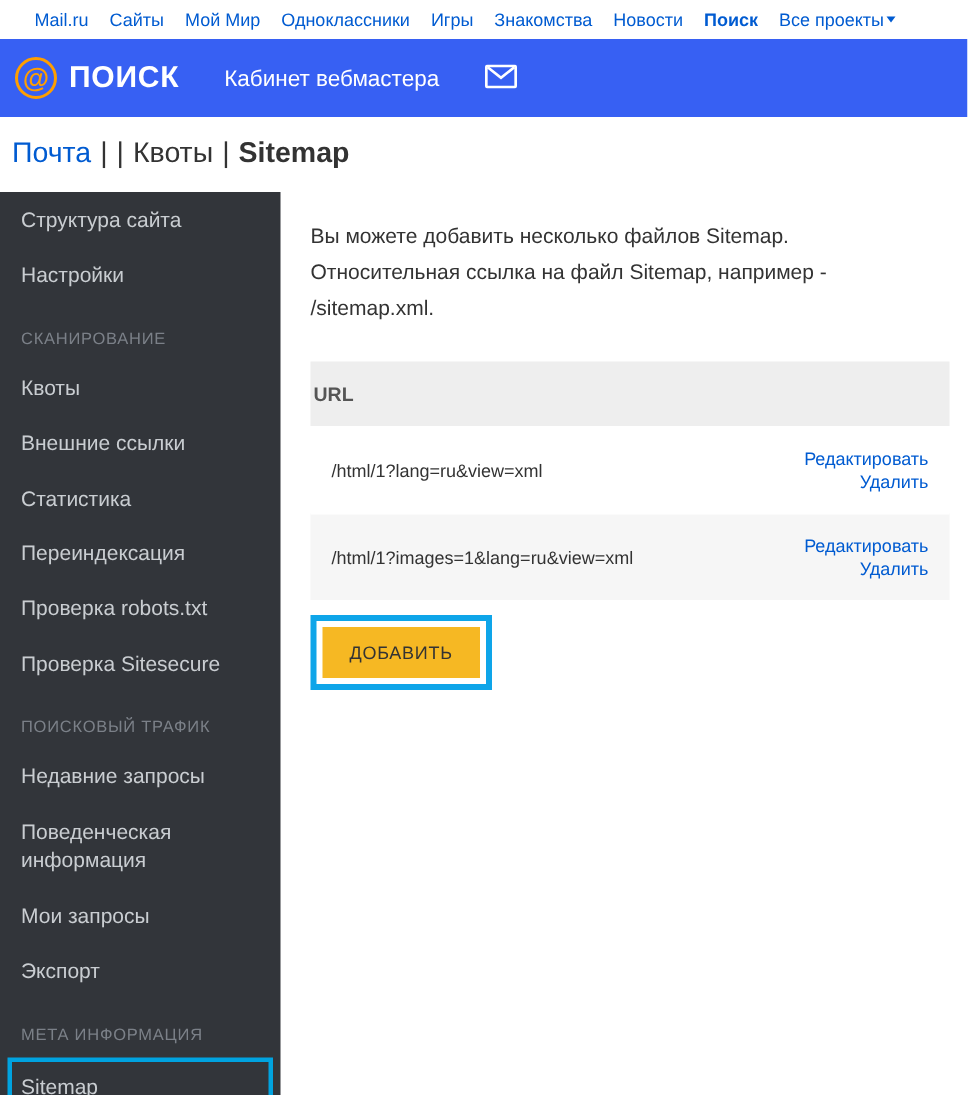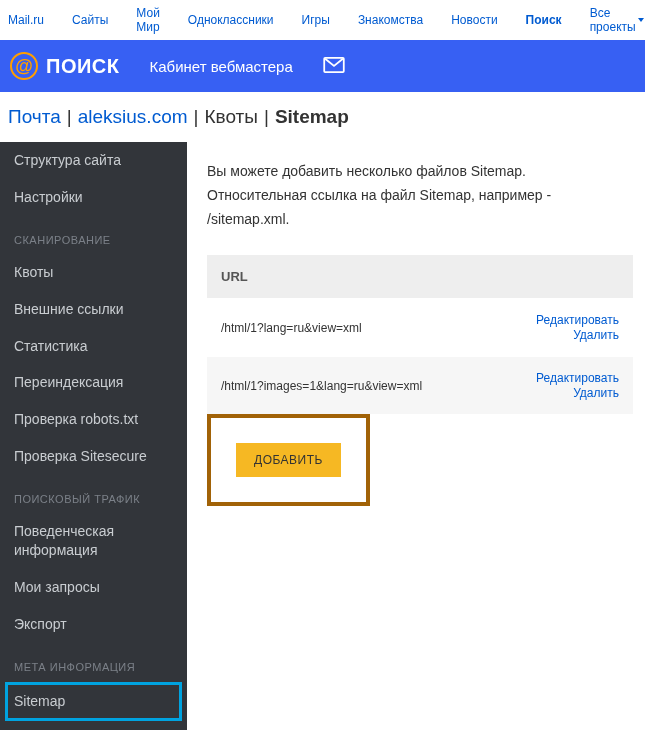--- a/index.html
+++ b/index.html
@@ -1,18 +1,18 @@
 <!DOCTYPE html>
 <html><head>
   <meta charset="utf-8">
   <style>
     * { margin: 0; padding: 0; box-sizing: border-box; }
     body { font-family: Arial, sans-serif; font-size: 13px; color: #333; background: #fff; width: 645px; }
     
-    .top-nav { padding: 6px 8px; display: flex; gap: 28px; font-size: 12px; align-items: center; }
+    .top-nav { padding: 6px 23px; display: flex; gap: 14px; font-size: 12px; }
     .top-nav a { color: #005bd1; text-decoration: none; cursor: pointer; }
     .top-nav a.active { font-weight: bold; }
     .top-nav .dropdown { display: inline-flex; align-items: center; gap: 2px; }
     .caret-down { width: 0; height: 0; border-left: 3px solid transparent; border-right: 3px solid transparent; border-top: 4px solid #005bd1; display: inline-block; }
     
     .header-bar { background: #3760f3; color: #fff; display: flex; align-items: center; padding: 12px 10px; gap: 30px; }
     .logo-wrap { display: flex; align-items: center; gap: 8px; }
     .logo-icon { width: 28px; height: 28px; border: 2.5px solid #ff9e00; border-radius: 50%; display: flex; align-items: center; justify-content: center; position: relative; }
     .logo-icon::after { content: '@'; color: #ff9e00; font-size: 18px; font-weight: bold; }
     .logo-text { font-size: 20px; font-weight: bold; letter-spacing: 0.5px; }
@@ -26,28 +26,28 @@
     
     .main-area { display: flex; }
     .sidebar { width: 187px; background: #32353a; color: #c9cdd1; padding-bottom: 20px; min-height: 600px; }
     .sidebar-item { padding: 9px 14px; font-size: 14px; cursor: pointer; line-height: 1.35; }
     .sidebar-section { padding: 18px 14px 8px; font-size: 11px; color: #7b8088; letter-spacing: 0.5px; }
     .sidebar-item.hl { outline: 3px solid #00a3e0; outline-offset: -2px; margin: 2px 6px; padding: 9px 8px; }
     
     .content { flex: 1; padding: 18px 12px 18px 20px; position: relative; }
     .intro-text { font-size: 14px; line-height: 1.7; margin-bottom: 24px; }
     
-    .table-head { background: #eeeeee; padding: 14px 14px; font-size: 13px; font-weight: bold; color: #555; }
+    .table-head { background: #eeeeee; padding: 14px 2px; font-size: 13px; font-weight: bold; color: #555; }
     .table-row { display: flex; justify-content: space-between; padding: 14px 14px; font-size: 12px; border-top: 1px solid #fff; align-items: center; }
     .table-row.alt { background: #f6f6f6; }
     .row-url { color: #333; }
     .row-actions { display: flex; flex-direction: column; align-items: flex-end; gap: 1px; }
     .row-actions a { color: #005bd1; text-decoration: none; cursor: pointer; font-size: 12px; }
     
-    .add-wrap { display: inline-block; border: 4px solid #a16207; padding: 25px; margin-top: 0; }
+    .add-wrap { display: inline-block; border: 4px solid #0ea5e9; padding: 4px; margin-top: 10px; }
     .add-button { background: #f6b823; color: #333; border: none; padding: 10px 18px; font-size: 12px; letter-spacing: 0.5px; cursor: pointer; }
   </style>
 </head>
 <body>
 
 <div class="top-nav">
   <a>Mail.ru</a>
   <a>Сайты</a>
   <a>Мой Мир</a>
   <a>Одноклассники</a>
@@ -71,41 +71,41 @@
     <svg viewBox="0 0 24 18">
         <rect x="1" y="1" width="22" height="16" rx="1" fill="none" stroke="#fff" stroke-width="2"></rect>
         <path d="M2 2 L12 10 L22 2" fill="none" stroke="#fff" stroke-width="2"></path>
       </svg>
   </span>
 </div>
 
 <div class="breadcrumb">
   <a>Почта</a>
   <span class="sep">|</span>
-  <a>aleksius.com</a>
   <span class="sep">|</span>
   <span>Квоты</span>
   <span class="sep">|</span>
   <span class="current">Sitemap</span>
 </div>
 
 <div class="main-area">
   <div class="sidebar">
     <div class="sidebar-item">Структура сайта</div>
     <div class="sidebar-item">Настройки</div>
 
     <div class="sidebar-section">СКАНИРОВАНИЕ</div>
     <div class="sidebar-item">Квоты</div>
     <div class="sidebar-item">Внешние ссылки</div>
     <div class="sidebar-item">Статистика</div>
     <div class="sidebar-item">Переиндексация</div>
     <div class="sidebar-item">Проверка robots.txt</div>
     <div class="sidebar-item">Проверка Sitesecure</div>
 
     <div class="sidebar-section">ПОИСКОВЫЙ ТРАФИК</div>
+    <div class="sidebar-item">Недавние запросы</div>
     <div class="sidebar-item">Поведенческая информация</div>
     <div class="sidebar-item">Мои запросы</div>
     <div class="sidebar-item">Экспорт</div>
 
     <div class="sidebar-section">МЕТА ИНФОРМАЦИЯ</div>
     <div class="sidebar-item hl">Sitemap</div>
   </div>
 
   <div class="content">
     <div class="intro-text">

